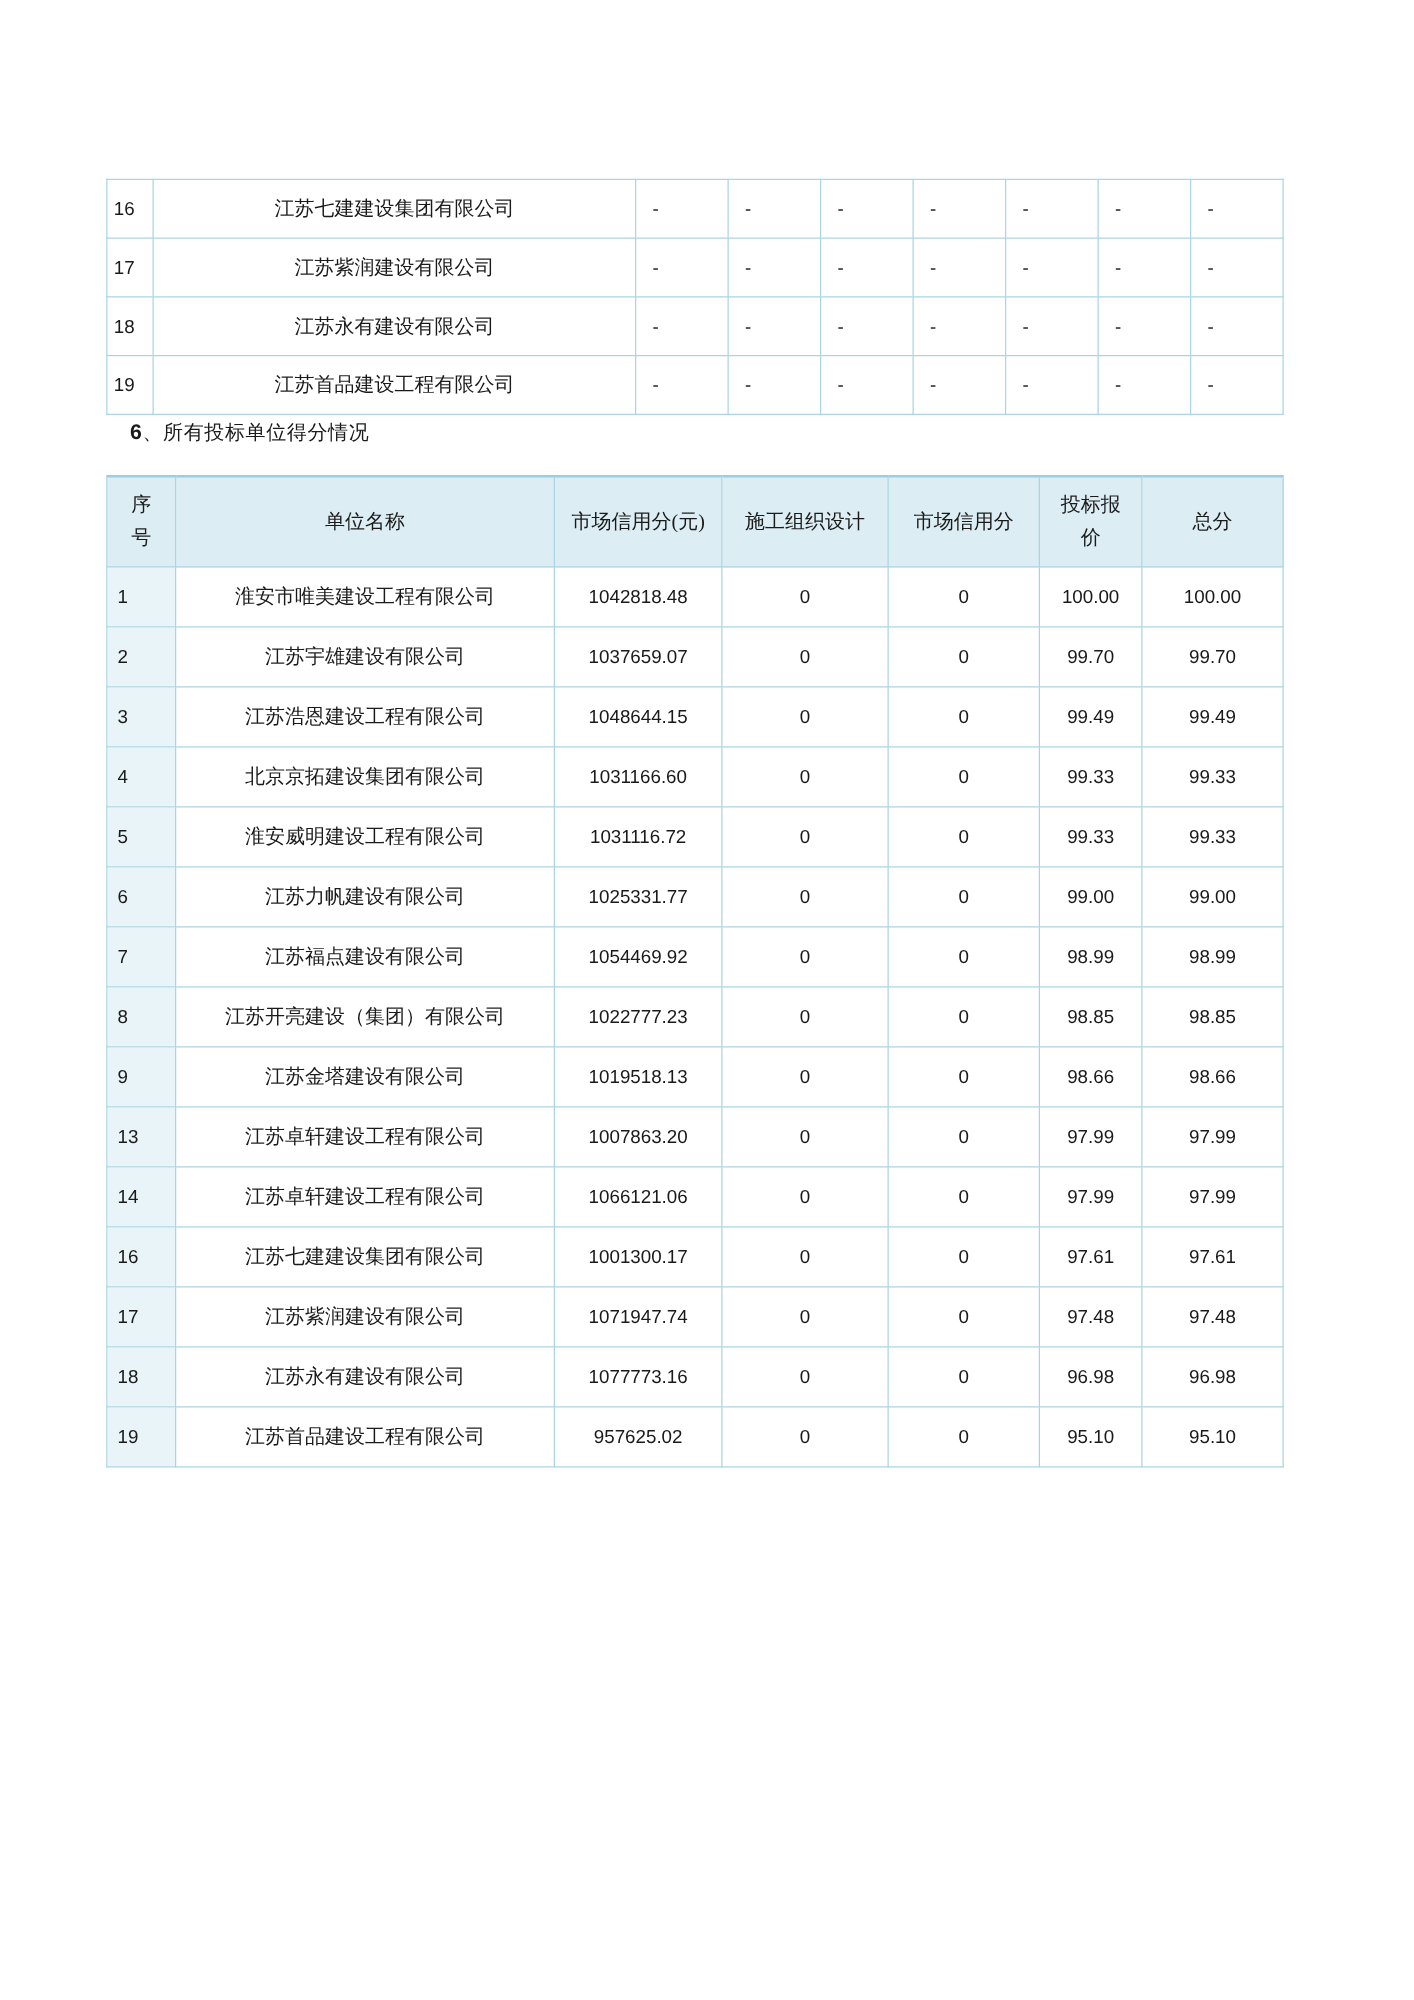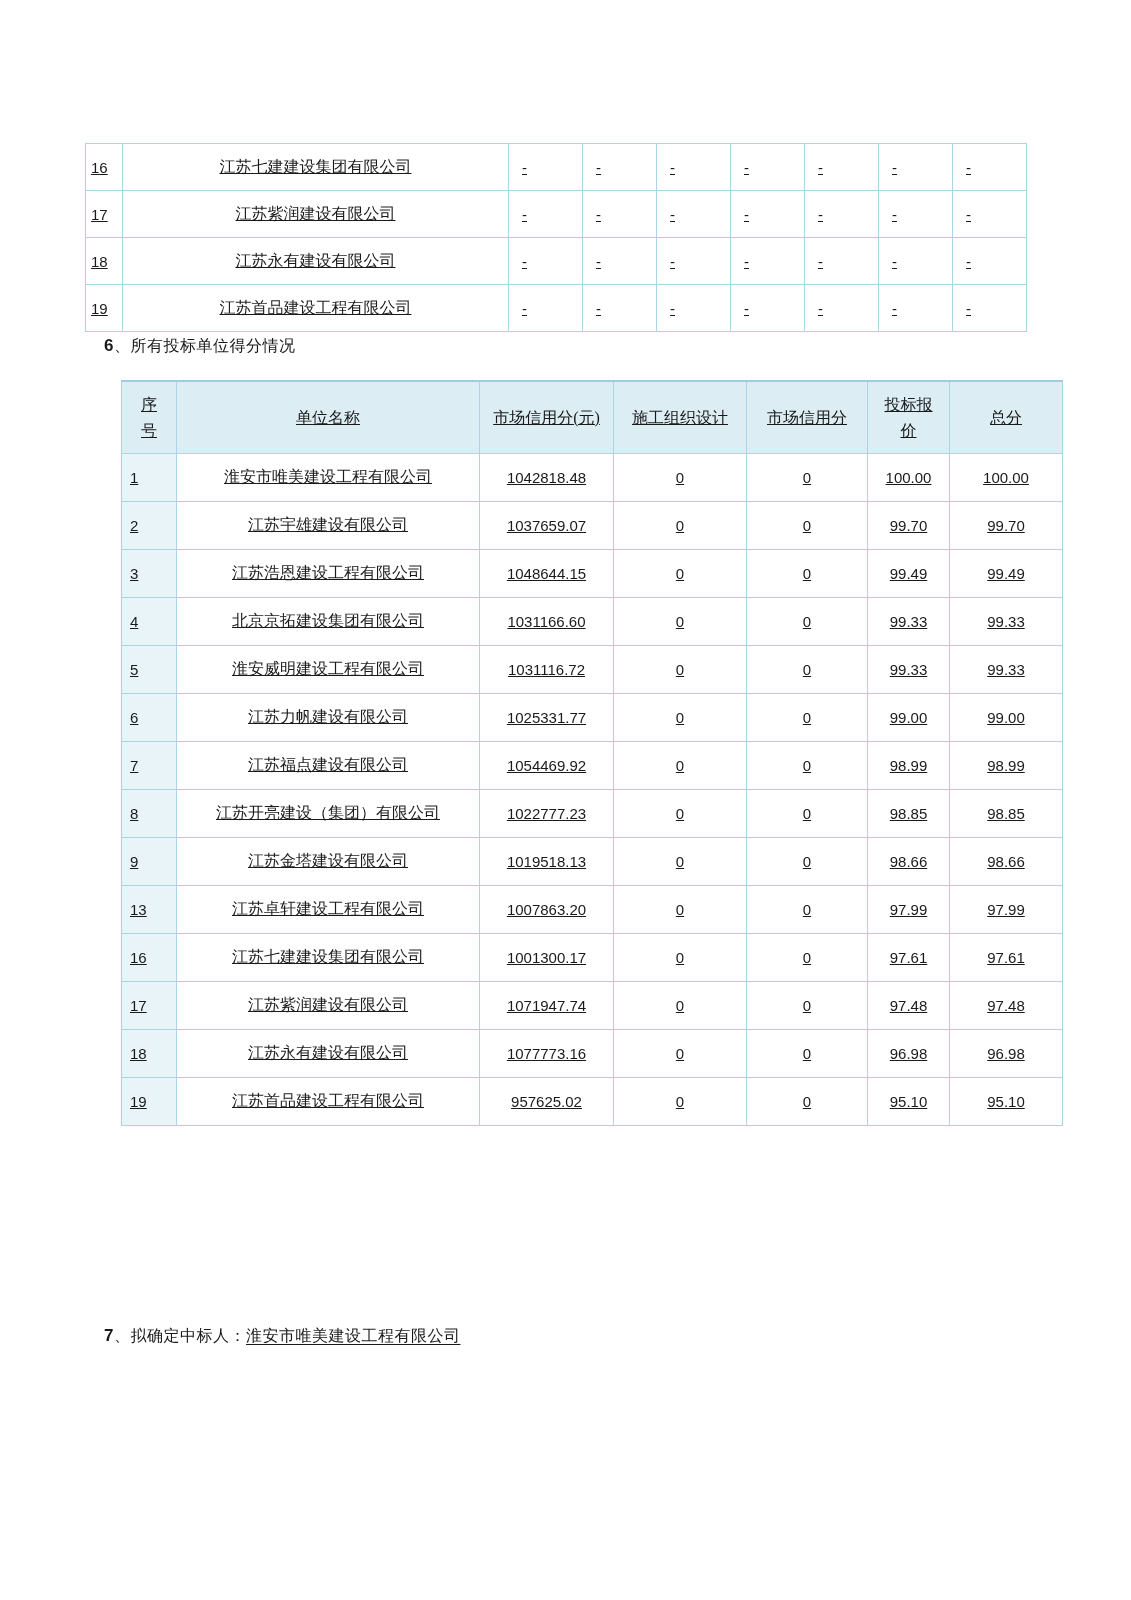--- a/index.html
+++ b/index.html
@@ -9,21 +9,20 @@
     height: 1600px;
     background: #ffffff;
     font-family: "Liberation Serif", "DejaVu Serif", serif;
     color: #1a1a1a;
     overflow: hidden;
   }
   table {
     position: absolute;
     border-collapse: collapse;
     table-layout: fixed;
-    text-decoration: underline;
   }
   
   .t1 { left: 85px; top: 143px; width: 941px; }
   .t1 td {
     border: 1px solid #aad5e4;
     height: 44px;
     vertical-align: middle;
     font-size: 16px;
     overflow: hidden;
     white-space: nowrap;
@@ -46,21 +45,21 @@
     top: 336px;
     font-size: 16px;
     letter-spacing: 0.5px;
   }
   .hnum {
     font-family: "Liberation Sans", sans-serif;
     font-weight: bold;
     font-size: 17px;
   }
   
-  .t2 { left: 85px; top: 380px; width: 941px; margin-left: 36px; }
+  .t2 { left: 85px; top: 380px; width: 941px; }
   .t2 th {
     background: #dcedf4;
     border: 1px solid #aad5e4;
     border-top: 2px solid #9bcfdf;
     height: 71px;
     font-weight: normal;
     font-size: 16px;
     text-align: center;
     vertical-align: middle;
     padding: 0 13px;
@@ -275,20 +274,29 @@
         <tr>
           <td class="seq">13</td>
           <td class="name">江苏卓轩建设工程有限公司</td>
           <td class="num">1007863.20</td>
           <td class="num">0</td>
           <td class="num">0</td>
           <td class="num">97.99</td>
           <td class="num">97.99</td>
         </tr>
         <tr>
+          <td class="seq">14</td>
+          <td class="name">江苏卓轩建设工程有限公司</td>
+          <td class="num">1066121.06</td>
+          <td class="num">0</td>
+          <td class="num">0</td>
+          <td class="num">97.99</td>
+          <td class="num">97.99</td>
+        </tr>
+        <tr>
           <td class="seq">16</td>
           <td class="name">江苏七建建设集团有限公司</td>
           <td class="num">1001300.17</td>
           <td class="num">0</td>
           <td class="num">0</td>
           <td class="num">97.61</td>
           <td class="num">97.61</td>
         </tr>
         <tr>
           <td class="seq">17</td>
@@ -313,17 +321,14 @@
           <td class="name">江苏首品建设工程有限公司</td>
           <td class="num">957625.02</td>
           <td class="num">0</td>
           <td class="num">0</td>
           <td class="num">95.10</td>
           <td class="num">95.10</td>
         </tr>
       </tbody>
   </table>
 
-  <div class="footer">
-    <span class="hnum">7</span><span>、拟确定中标人：</span><span class="winner">淮安市唯美建设工程有限公司</span>
-  </div>
 
 </div>
 
 </body></html>

